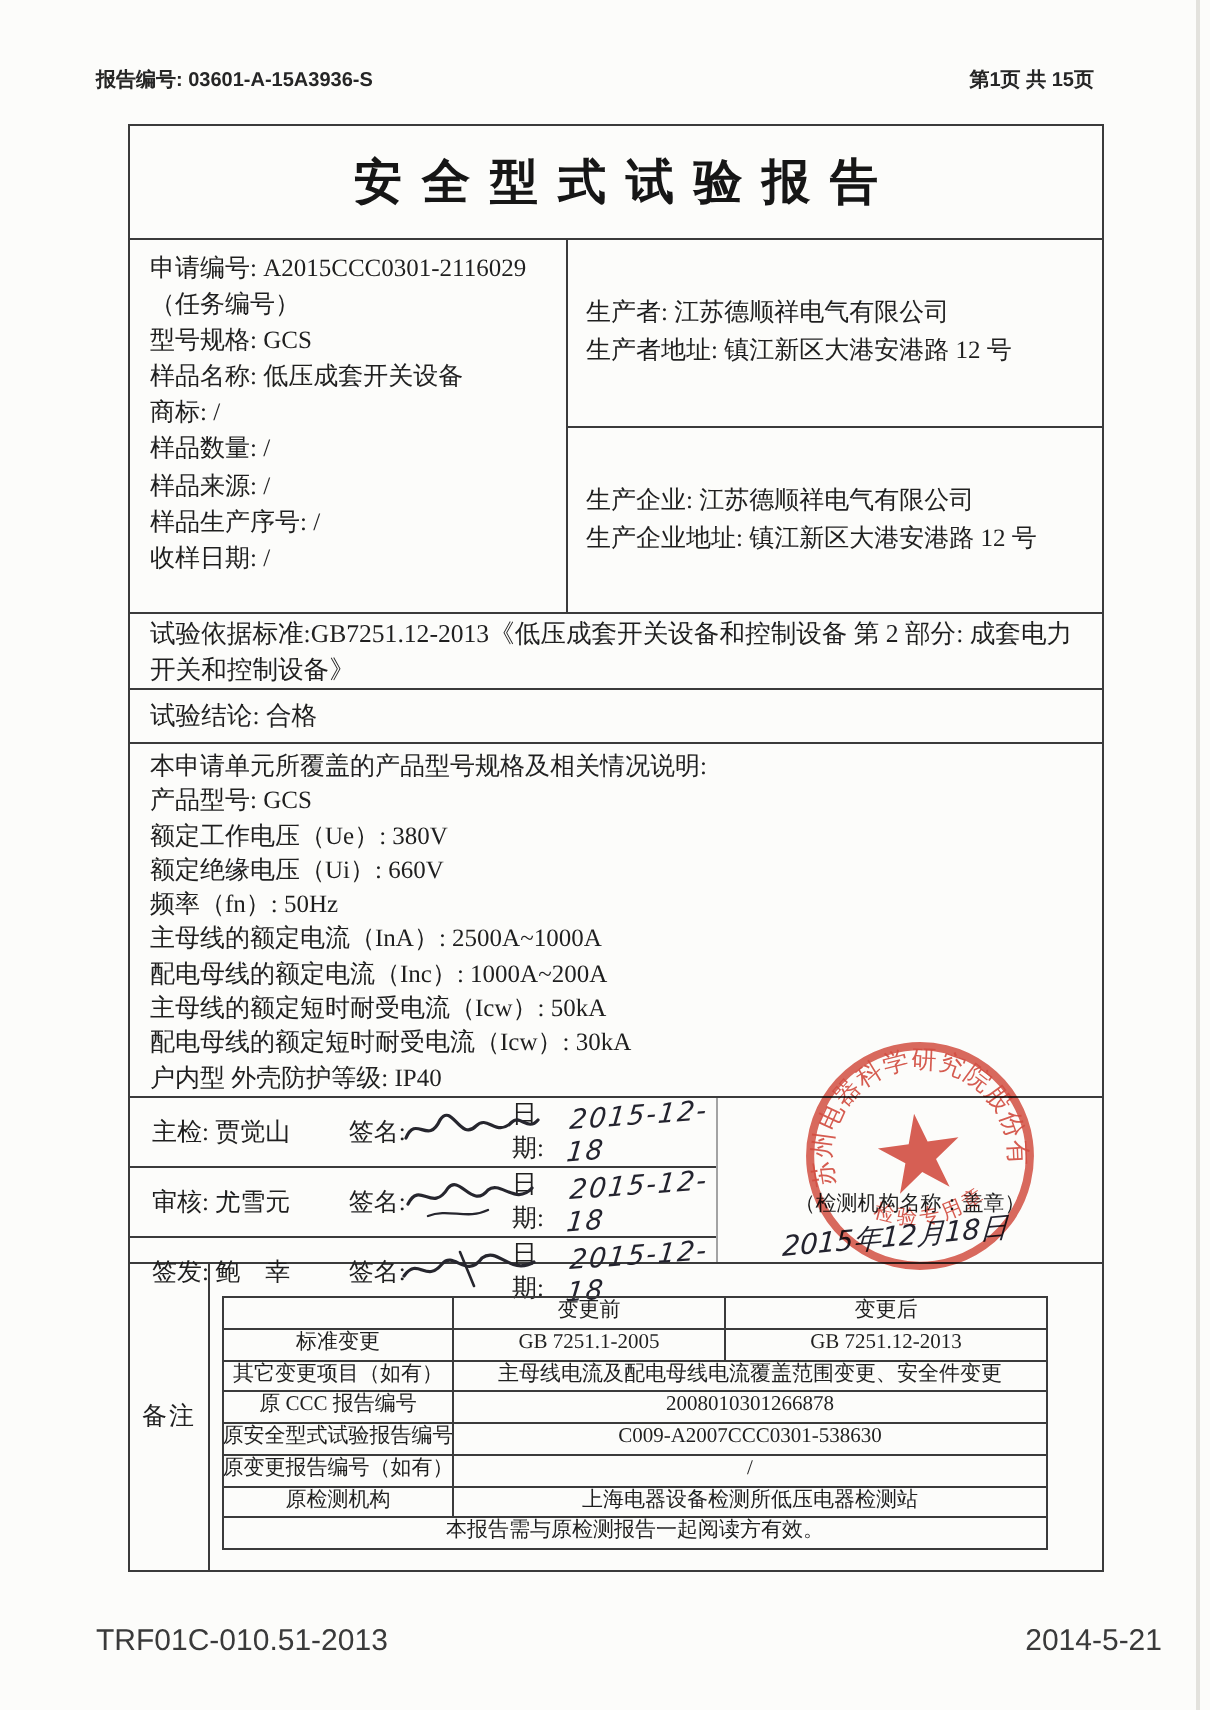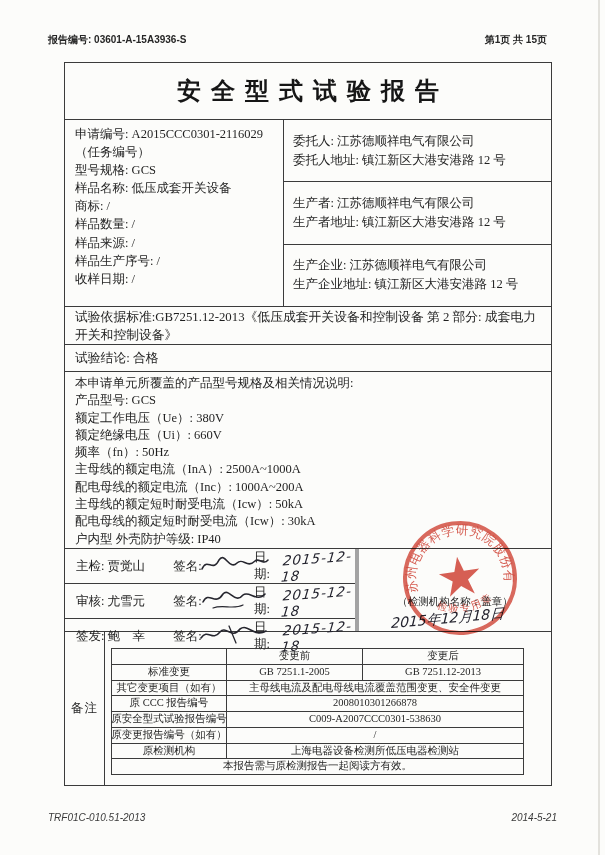--- a/index.html
+++ b/index.html
@@ -4,40 +4,40 @@
 <style>
   html,body{margin:0;padding:0;}
   body{
     width:605px;height:855px;position:relative;overflow:hidden;
     background:#fcfcfa;color:#1f1f1f;
     font-family:"Liberation Serif","DejaVu Serif",serif;
   }
   .edge-shadow{position:absolute;top:0;bottom:0;right:5px;width:2px;background:#e3e2dd;}
   .top-bar{position:absolute;left:48px;right:58px;top:33px;display:flex;justify-content:space-between;
     font-size:10px;font-family:"Liberation Sans","DejaVu Sans",sans-serif;font-weight:bold;color:#262626;}
-  .bottom-bar{position:absolute;left:48px;right:48px;top:812px;display:flex;justify-content:space-between;
-    font-size:10px;color:#3a3a3a;font-family:"Liberation Sans","DejaVu Sans",sans-serif;font-style:italic;}
+  .bottom-bar{position:absolute;left:48px;right:24px;top:812px;display:flex;justify-content:space-between;
+    font-size:15px;color:#3a3a3a;font-family:"Liberation Sans","DejaVu Sans",sans-serif;}
   .doc-table{position:absolute;left:64px;top:62px;width:486px;border:1.3px solid #3b3b3b;background:transparent;}
   .row{border-bottom:1px solid #3b3b3b;box-sizing:border-box;position:relative;}
   .row:last-child{border-bottom:none;}
   .title-row{height:57px;display:flex;align-items:center;justify-content:center;}
   .title-row h1{margin:0;font-size:24px;font-weight:bold;letter-spacing:10px;text-indent:10px;color:#161616;}
   .info-row{height:187px;display:flex;}
   .info-left{width:219px;border-right:1px solid #3b3b3b;box-sizing:border-box;padding:5px 4px 0 10px;}
   .info-left .ln{font-size:12.5px;line-height:18.1px;white-space:nowrap;}
   .info-right{flex:1;display:flex;flex-direction:column;}
   .blk{box-sizing:border-box;display:flex;flex-direction:column;justify-content:center;padding-left:9px;flex:1;}
   .blk + .blk{border-top:1px solid #3b3b3b;}
   .blk .ln{font-size:12.5px;line-height:19px;white-space:nowrap;}
   .std-row{height:38px;padding:1px 9px 0 10px;font-size:12.8px;line-height:18px;}
   .concl-row{height:27px;padding:0 10px;font-size:12.8px;line-height:26px;}
   .product-row{height:177px;padding:3px 9px 0 10px;}
   .product-row .ln{font-size:12.5px;line-height:17.3px;white-space:nowrap;}
   .sig-area{height:83px;display:flex;border-bottom:1px solid #3b3b3b;box-sizing:border-box;}
-  .sig-left{width:294px;border-right:4px solid #a3a3a3;box-sizing:border-box;display:flex;flex-direction:column;}
+  .sig-left{width:294px;border-right:1px solid #a3a3a3;box-sizing:border-box;display:flex;flex-direction:column;}
   .sig-row{flex:1;display:flex;align-items:center;padding-left:11px;box-sizing:border-box;font-size:12.5px;}
   .sig-row + .sig-row{border-top:1px solid #3b3b3b;}
   .sig-role{width:118px;}
   .sig-label{width:36px;}
   .scrib{width:62px;height:22px;position:relative;}
   .scrib svg{position:absolute;left:-4px;top:-2px;overflow:visible;}
   .date-label{width:34px;}
   .hand{font-style:italic;color:#23232e;transform:rotate(-4deg) skewX(-10deg);display:inline-block;
     font-family:"DejaVu Sans",sans-serif;}
   .sig-date{font-size:13.5px;letter-spacing:1px;}
@@ -79,24 +79,20 @@
       <div class="ln">型号规格: GCS</div>
       <div class="ln">样品名称: 低压成套开关设备</div>
       <div class="ln">商标: /</div>
       <div class="ln">样品数量: /</div>
       <div class="ln">样品来源: /</div>
       <div class="ln">样品生产序号: /</div>
       <div class="ln">收样日期: /</div>
     </div>
     <div class="info-right">
       <div class="blk">
-        <div class="ln">委托人: 江苏德顺祥电气有限公司</div>
-        <div class="ln">委托人地址: 镇江新区大港安港路 12 号</div>
-      </div>
-      <div class="blk">
         <div class="ln">生产者: 江苏德顺祥电气有限公司</div>
         <div class="ln">生产者地址: 镇江新区大港安港路 12 号</div>
       </div>
       <div class="blk">
         <div class="ln">生产企业: 江苏德顺祥电气有限公司</div>
         <div class="ln">生产企业地址: 镇江新区大港安港路 12 号</div>
       </div>
     </div>
   </div>
 

